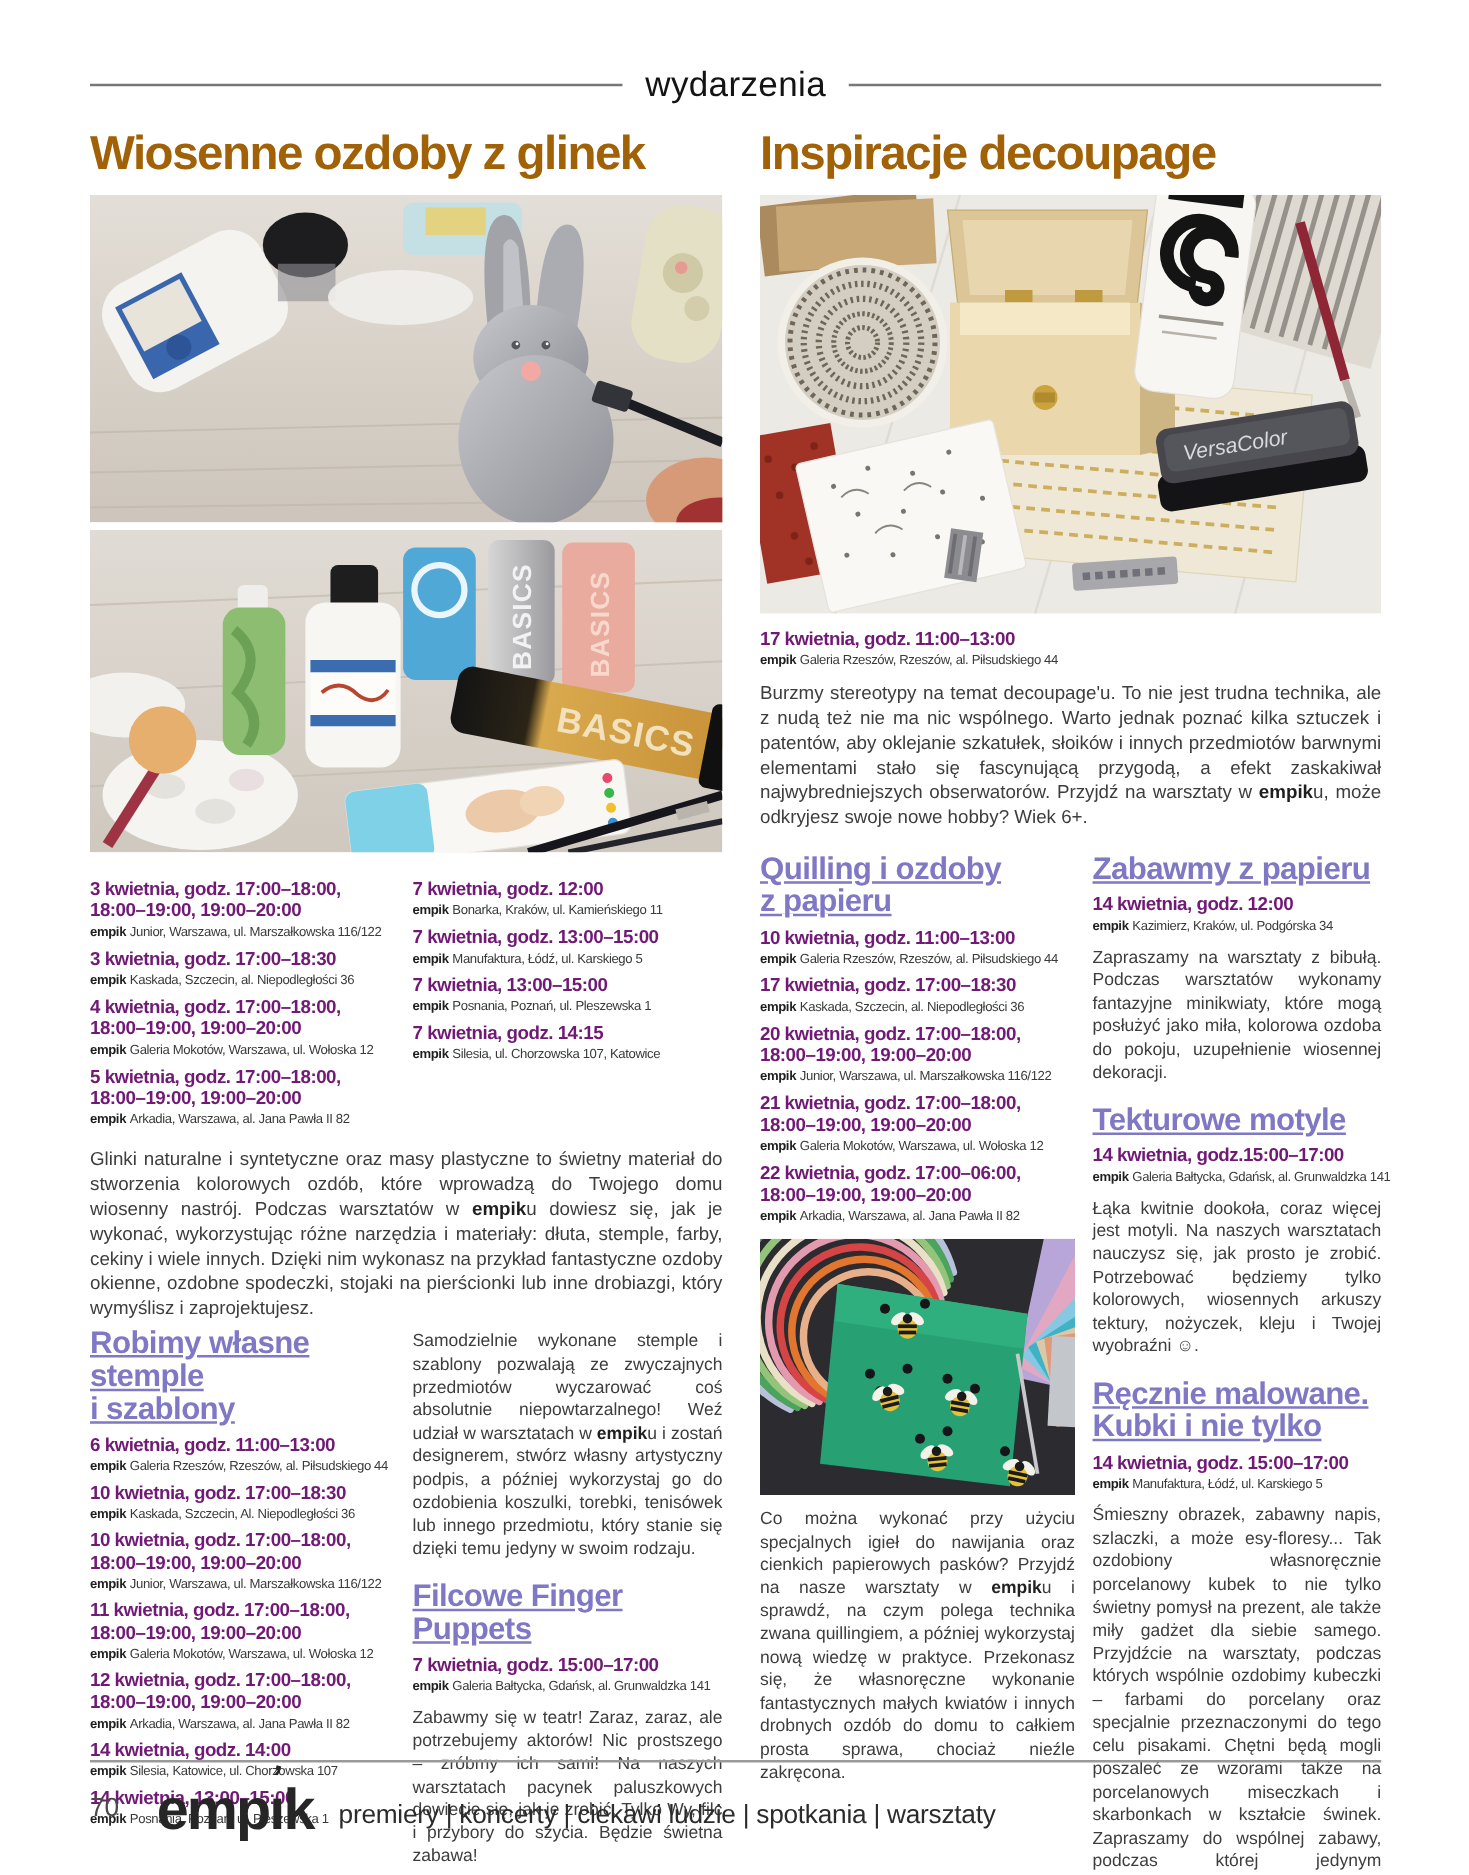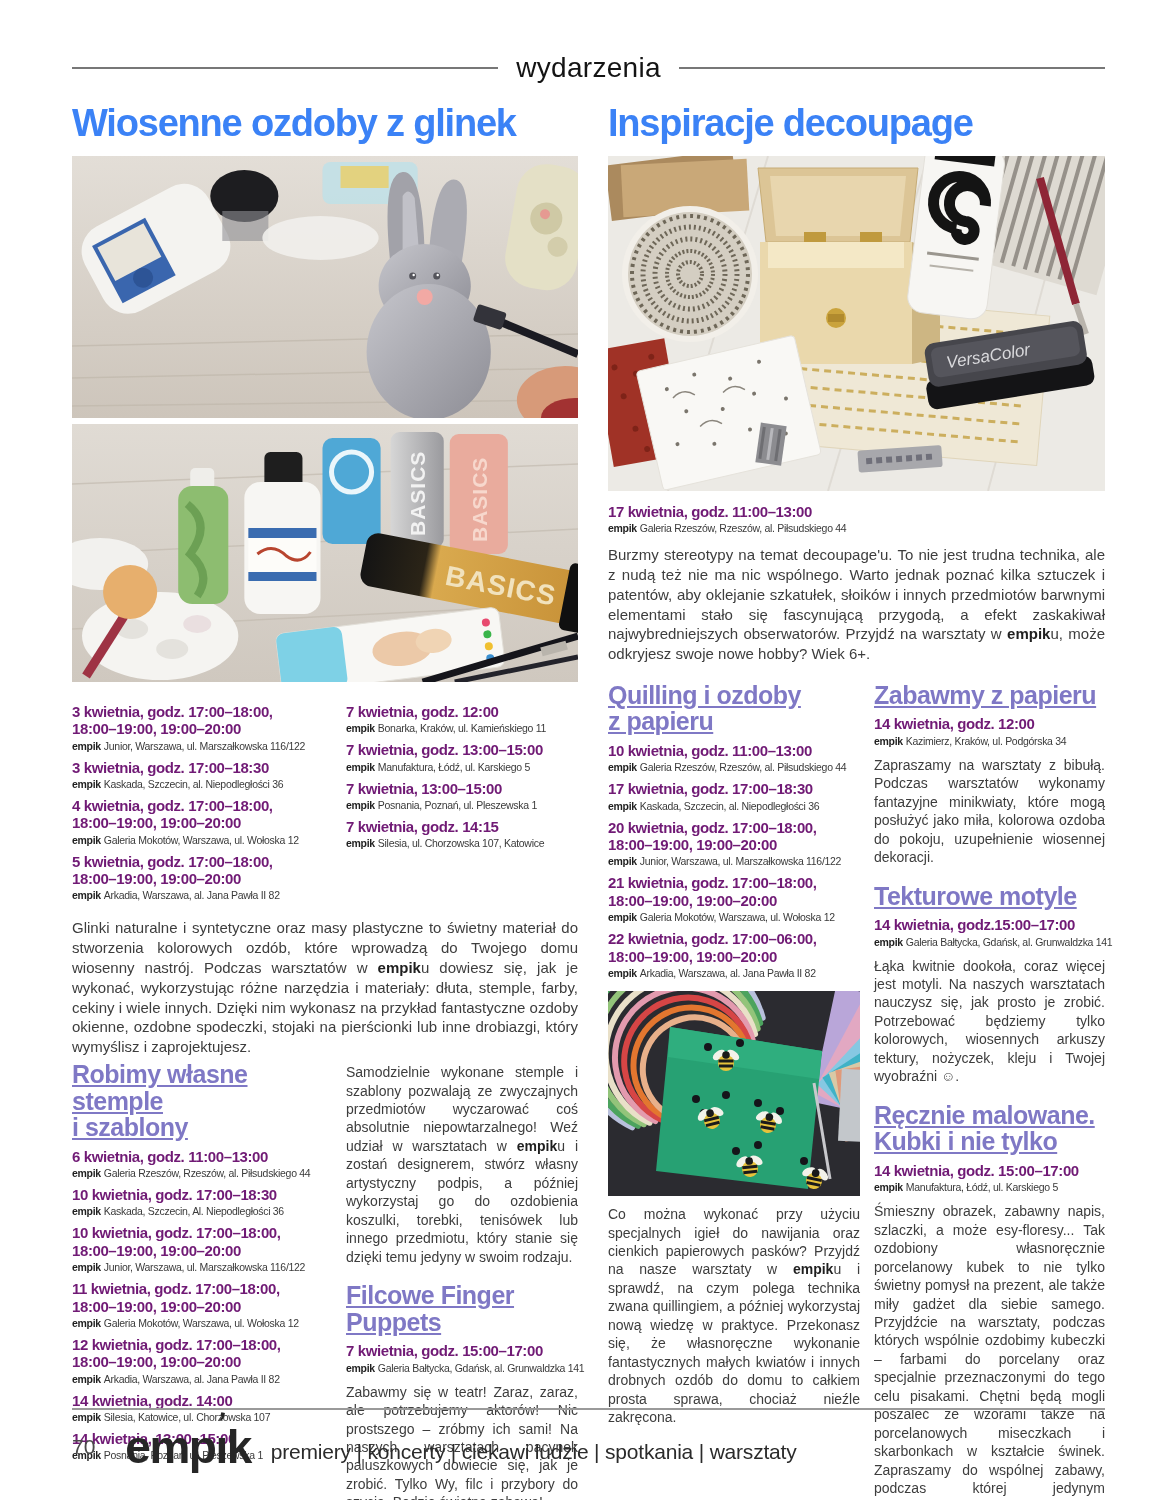--- a/index.html
+++ b/index.html
@@ -14,31 +14,31 @@
   
   .topbar { display:flex; align-items:center; gap:18px; }
   .rule { flex:1; height:2px; background:#777; }
   .h-label { font-size:28px; color:#141414; letter-spacing:.3px; }
 
   
   .articles { display:flex; gap:30px; margin-top:20px; }
   .art-l { flex:0 0 506px; width:506px; }
   .art-r { flex:1; min-width:0; }
   h1.title {
-    font-size:38px; font-weight:700; color:#3b82f6;
+    font-size:38px; font-weight:700; color:#a16207;
     letter-spacing:-1.2px; line-height:1.02; margin-bottom:13px; white-space:nowrap;
   }
   .photo { overflow:hidden; }
   .photo svg { width:100%; height:100%; display:block; }
   .photo1 { height:262px; }
   .photo2 { height:258px; margin-top:6px; }
   .photo3 { height:335px; }
   .photo4 { height:205px; margin:12px 0 8px; }
 
-  .cols2 { display:flex; gap:24px; }
+  .cols2 { display:flex; gap:8px; }
   .c250 { flex:0 0 250px; width:250px; min-width:0; }
   .cflex { flex:1; min-width:0; }
   .listing { margin-top:14px; }
 
   .event { margin-bottom:6px; }
   .event-date {
     font-size:15px; font-weight:700; color:#701a75;
     line-height:1.16; letter-spacing:-0.4px; white-space:pre-line; margin-top:7px;
   }
   .event-loc {

